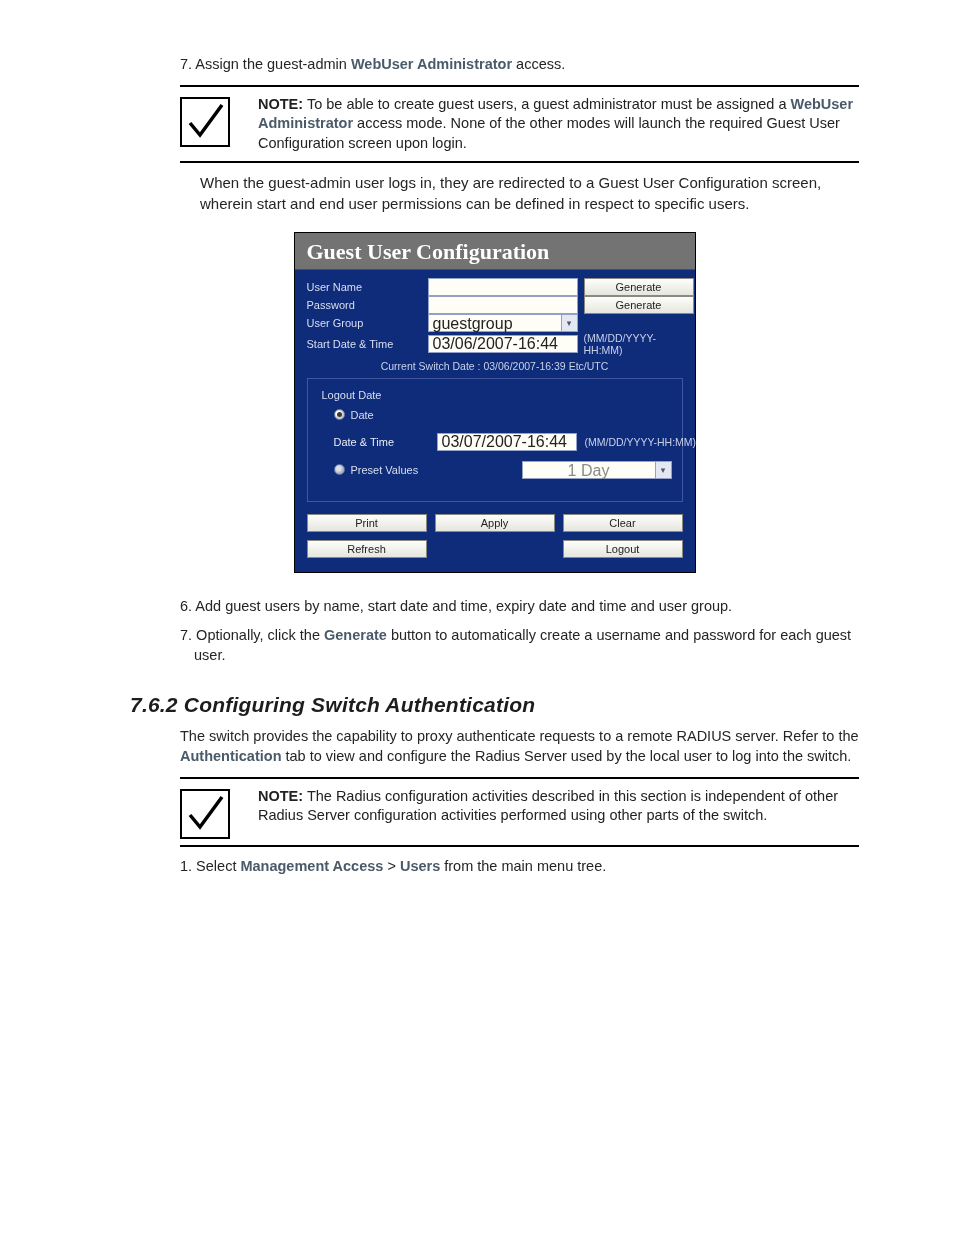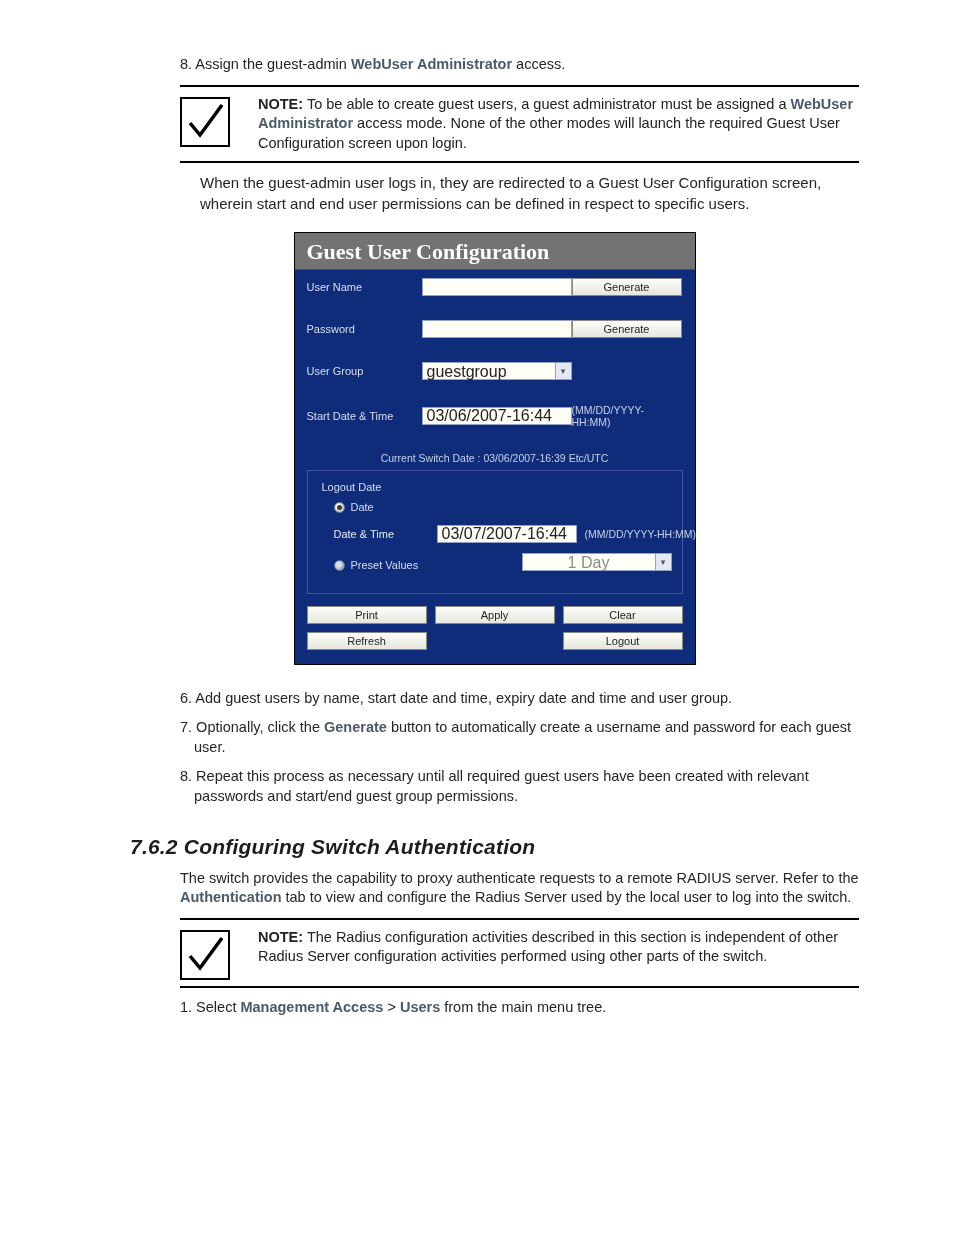--- a/index.html
+++ b/index.html
@@ -87,22 +87,23 @@
     padding: 6px 12px 4px 12px;
     border-bottom: 1px solid #3a4a8a;
     color: #fff;
   }
   .shot-inner {
     padding: 8px 12px 14px 12px;
   }
   .frow {
     display: grid;
     grid-template-columns: 115px 150px 110px;
+    gap: 6px;
     align-items: center;
-    margin-bottom: 24px;
+    margin-bottom: 0;
     font-size: 11px;
     color: #d9def0;
   }
   .frow .lbl { white-space: nowrap; }
   .hint { font-size: 10.5px; color: #c8d0e8; }
   .txt-input {
     height: 18px;
     background: #fffef6;
     border: 1px solid #93a0c8;
     box-sizing: border-box;
@@ -147,21 +148,21 @@
     font-size: 10.5px;
     color: #c8d0e8;
     margin: 4px 0 4px 0;
   }
   .subbox {
     border: 1px solid #3f55a0;
     padding: 10px 10px 10px 14px;
     margin-top: 6px;
   }
   .subbox .subbox-top { margin-bottom: 8px; color: #d9def0; }
-  .radio-row { display: flex; align-items: flex-end; gap: 6px; margin: 6px 0 12px 12px; font-size: 11px; color:#d9def0; }
+  .radio-row { display: flex; align-items: center; gap: 6px; margin: 6px 0 12px 12px; font-size: 11px; color:#d9def0; }
   .radio {
     width: 11px; height: 11px; border-radius: 50%;
     background: radial-gradient(circle at 40% 40%, #fff 30%, #c8c8c8 60%);
     border: 1px solid #7a86a8;
     box-sizing: border-box;
   }
   .radio.sel::after {
     content: "";
     display: block;
     width: 5px; height: 5px;
@@ -202,21 +203,21 @@
     color: #1d1d1d;
     letter-spacing: .01em;
   }
 </style>
 </head>
 <body>
 
 <div class="page">
 
   <div class="step">
-    <span>8. Assign the guest-admin </span><span class="bolding">WebUser Administrator</span><span> access.</span>
+    <span>7. Assign the guest-admin </span><span class="bolding">WebUser Administrator</span><span> access.</span>
   </div>
 
   <div class="note-box big">
     <div class="check">
       <svg viewBox="0 0 46 46">
           <path d="M8 24 L18 36 L40 6" stroke="#000" stroke-width="3.5" fill="none"></path>
         </svg>
     </div>
     <div class="note-text">
       <span class="note-label">NOTE:</span><span> To be able to create guest users, a guest administrator must be assigned a </span><span class="bolding">WebUser Administrator</span><span> access mode. None of the other modes will launch the required Guest User Configuration screen upon login.</span>
@@ -296,21 +297,20 @@
 
     </div>
   </div>
 
   <div class="step">6. Add guest users by name, start date and time, expiry date and time and user group.</div>
 
   <div class="step">
     <span>7. Optionally, click the </span><span class="bolding">Generate</span><span> button to automatically create a username and password for each guest user.</span>
   </div>
 
-  <div class="step">8. Repeat this process as necessary until all required guest users have been created with relevant passwords and start/end guest group permissions.</div>
 
   <h3 class="sec">7.6.2  Configuring Switch Authentication</h3>
 
   <div class="step" style="margin-left:50px;text-indent:0;padding-left:0">
     <span>The switch provides the capability to proxy authenticate requests to a remote RADIUS server. Refer to the </span><span class="bolding">Authentication</span><span> tab to view and configure the Radius Server used by the local user to log into the switch.</span>
   </div>
 
   <div class="note-box" style="margin-left:50px">
     <div class="check">
       <svg viewBox="0 0 46 46">

